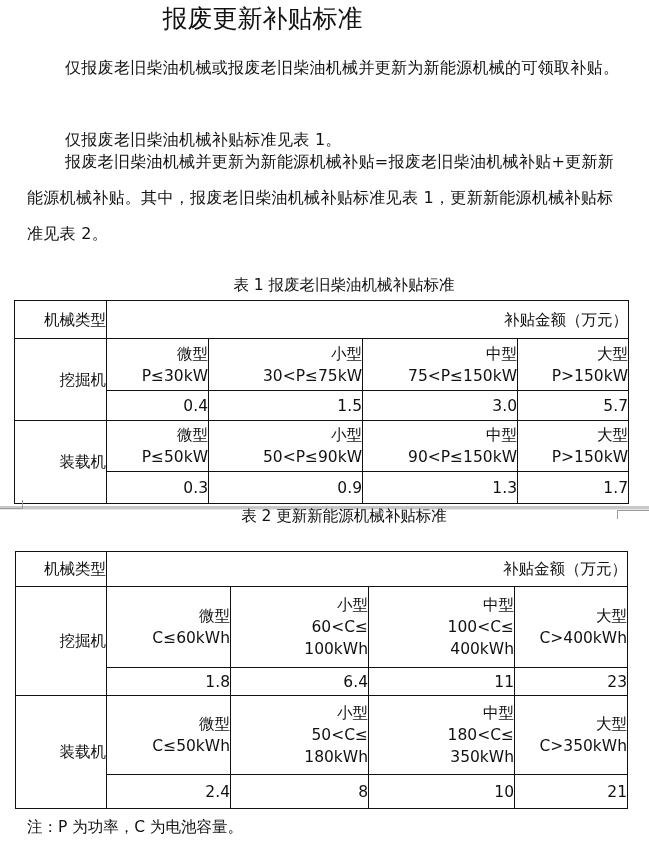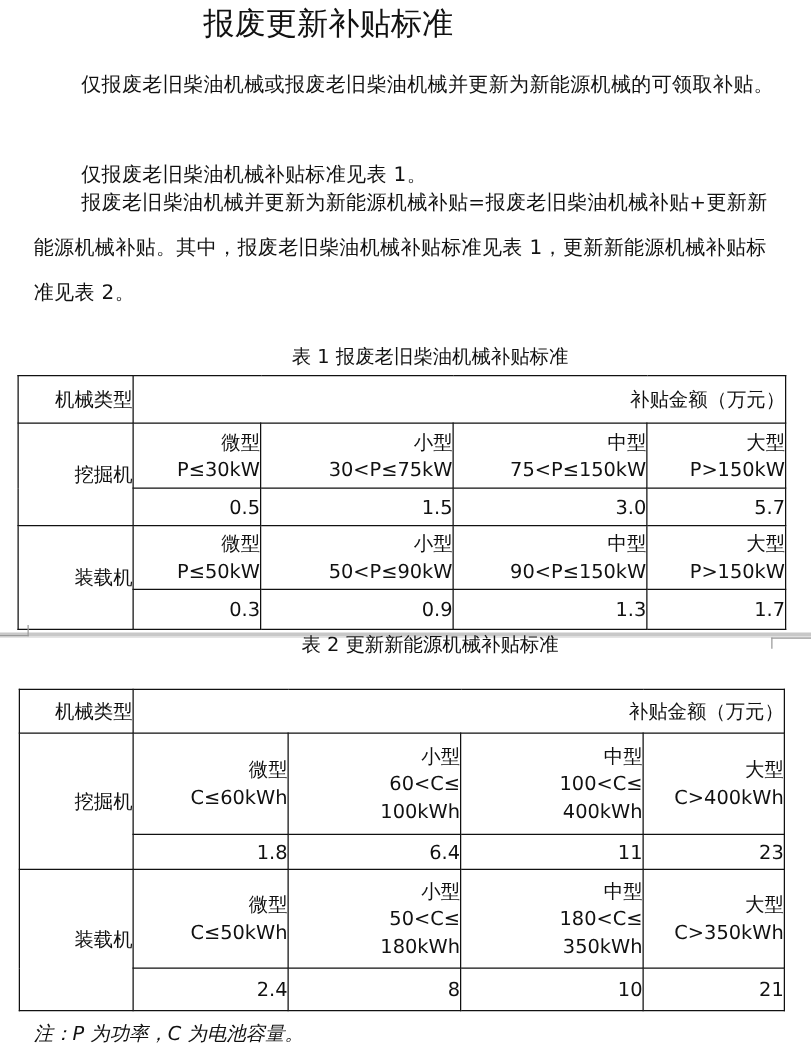--- a/index.html
+++ b/index.html
@@ -7,21 +7,21 @@
          font-family:"DejaVu Sans", "Liberation Sans", sans-serif; color:#111; }
   .title { position:absolute; left:0; top:2px; width:525px; text-align:center;
            font-size:25px; line-height:34px; }
   .para { position:absolute; left:27px; width:600px; font-size:16px; line-height:36px; letter-spacing:0.3px; }
   .indent { text-indent:38px; }
   .caption { position:absolute; left:0; width:632px; text-align:center; font-size:15.5px; line-height:20px;margin-left:28px; }
   table.grid { position:absolute; border-collapse:collapse; table-layout:fixed; font-size:15.5px; }
   table.grid td { border:1.2px solid #111; text-align:right; vertical-align:middle; padding:0; line-height:22px; }
   .pagebreak { position:absolute; left:0; top:506px; width:649px; height:3px; background:#c8c8c8; border-bottom:1px solid #e6e6e6; }
   .corner { position:absolute; border-color:#9a9a9a; border-style:solid; width:22px; height:8px; }
-  .note { position:absolute; left:27px; top:816px; font-size:15.5px; line-height:22px;font-style:italic; }
+  .note { position:absolute; left:27px; top:816px; font-size:15.5px; line-height:22px; }
 </style>
 </head>
 <body>
 
 <div class="title">报废更新补贴标准</div>
 
 <div class="para indent" style="top:50px;">仅报废老旧柴油机械或报废老旧柴油机械并更新为新能源机械的可领取补贴。</div>
 <div class="para indent" style="top:122px;">仅报废老旧柴油机械补贴标准见表 1。</div>
 <div class="para indent" style="top:144px;">报废老旧柴油机械并更新为新能源机械补贴=报废老旧柴油机械补贴+更新新能源机械补贴。其中，报废老旧柴油机械补贴标准见表 1，更新新能源机械补贴标准见表 2。</div>
 
@@ -53,21 +53,21 @@
     <td>
           <div>中型</div>
           <div>75&lt;P≤150kW</div>
         </td>
     <td>
           <div>大型</div>
           <div>P&gt;150kW</div>
         </td>
   </tr>
   <tr style="height:30px">
-    <td>0.5</td>
+    <td>0.4</td>
     <td>1.5</td>
     <td>3.0</td>
     <td>5.7</td>
   </tr>
   <tr style="height:51px">
     <td rowspan="2">装载机</td>
     <td>
           <div>微型</div>
           <div>P≤50kW</div>
         </td>

